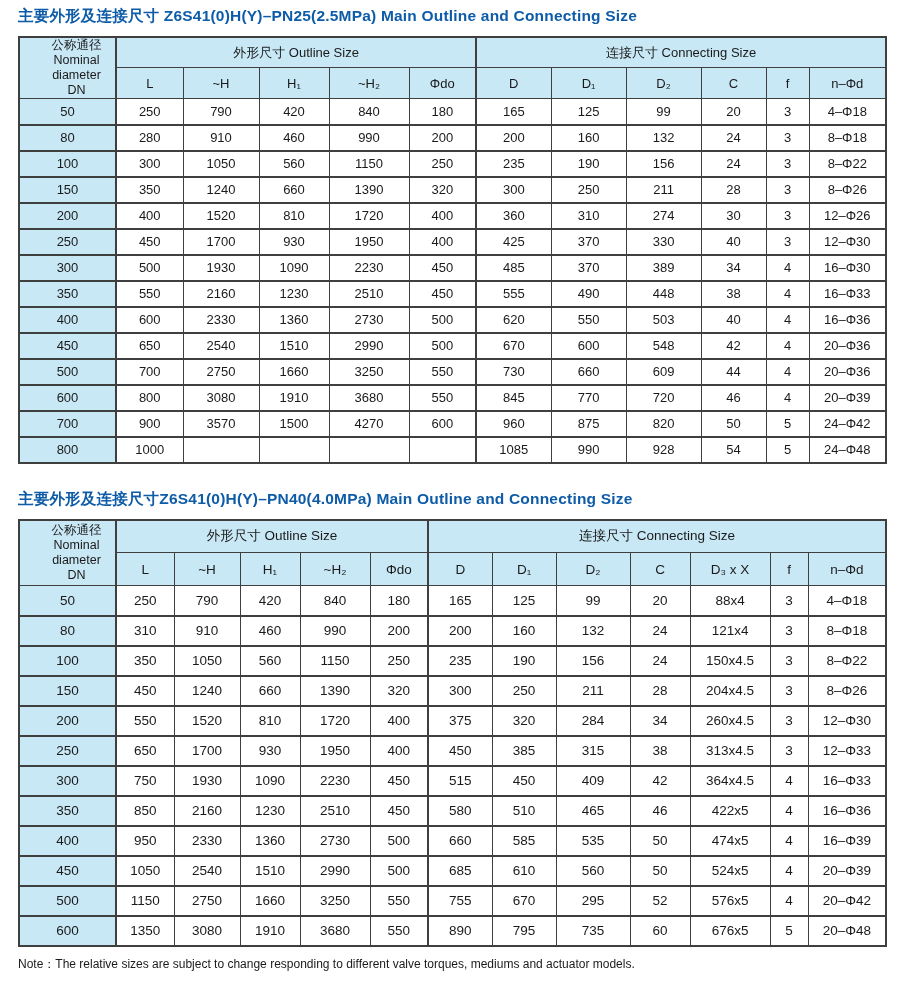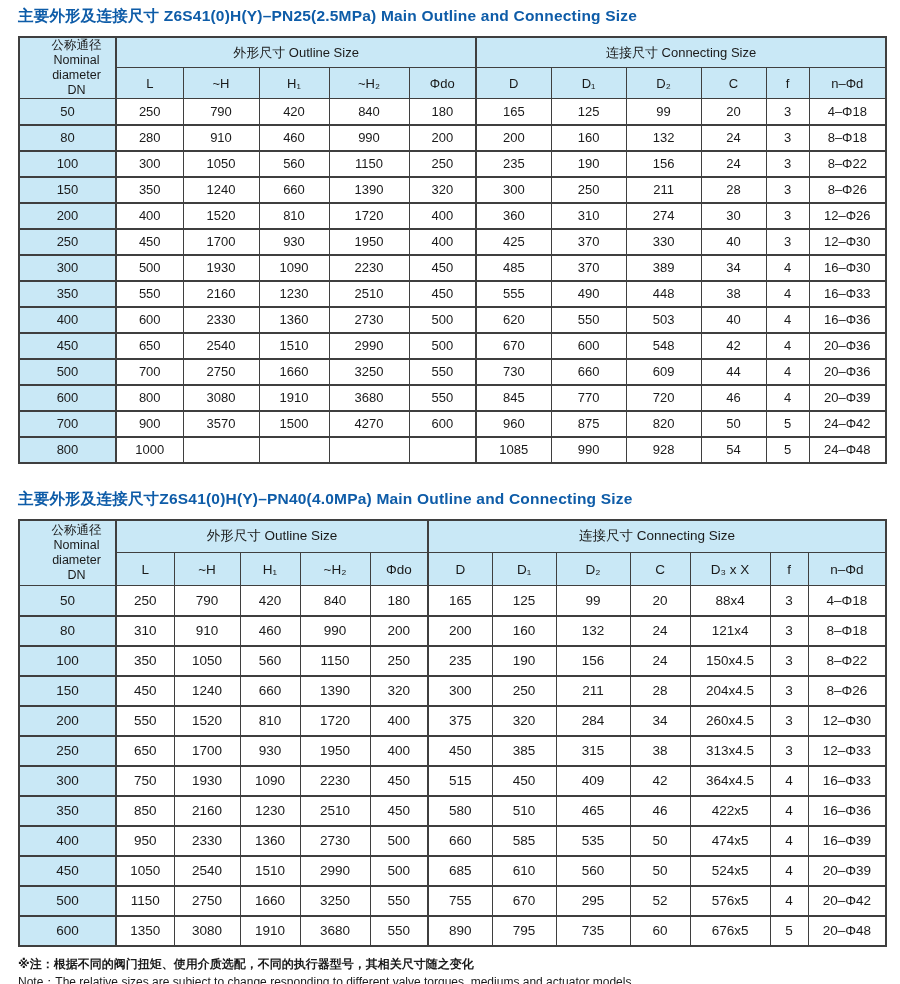--- a/index.html
+++ b/index.html
@@ -535,16 +535,15 @@
           <td>735</td>
           <td>60</td>
           <td>676x5</td>
           <td>5</td>
           <td>20–Φ48</td>
         </tr>
       </tbody>
     </table>
 
   <div class="notes">
-    <div class="note-cn">※注：根据不同的阀门扭矩、使用介质选配，不同的执行器型号，其相关尺寸随之变化</div>
     <div class="note-en">Note：The relative sizes are subject to change responding to different valve torques, mediums and actuator models.</div>
   </div>
 </div>
 
 </body></html>

